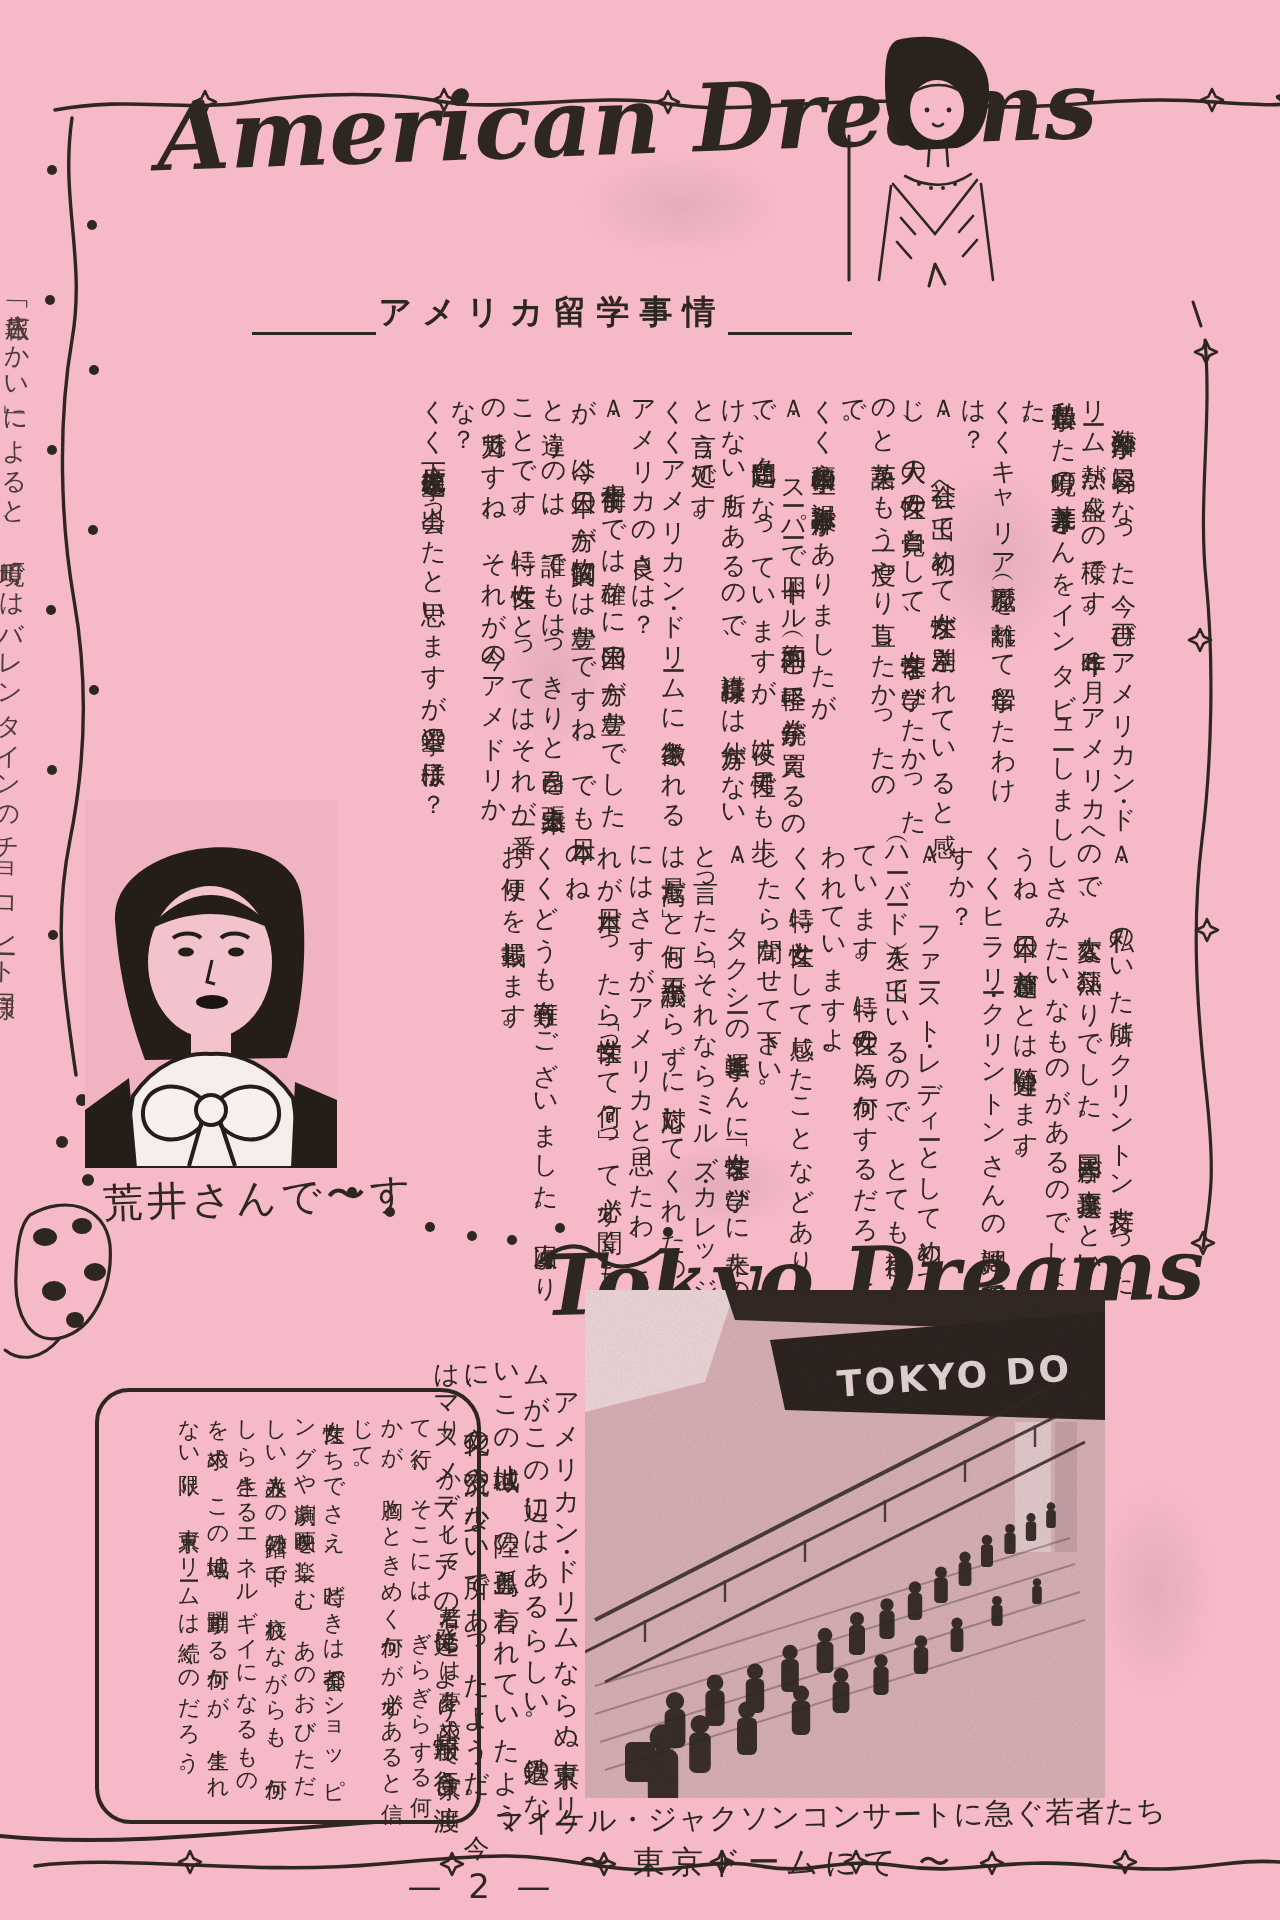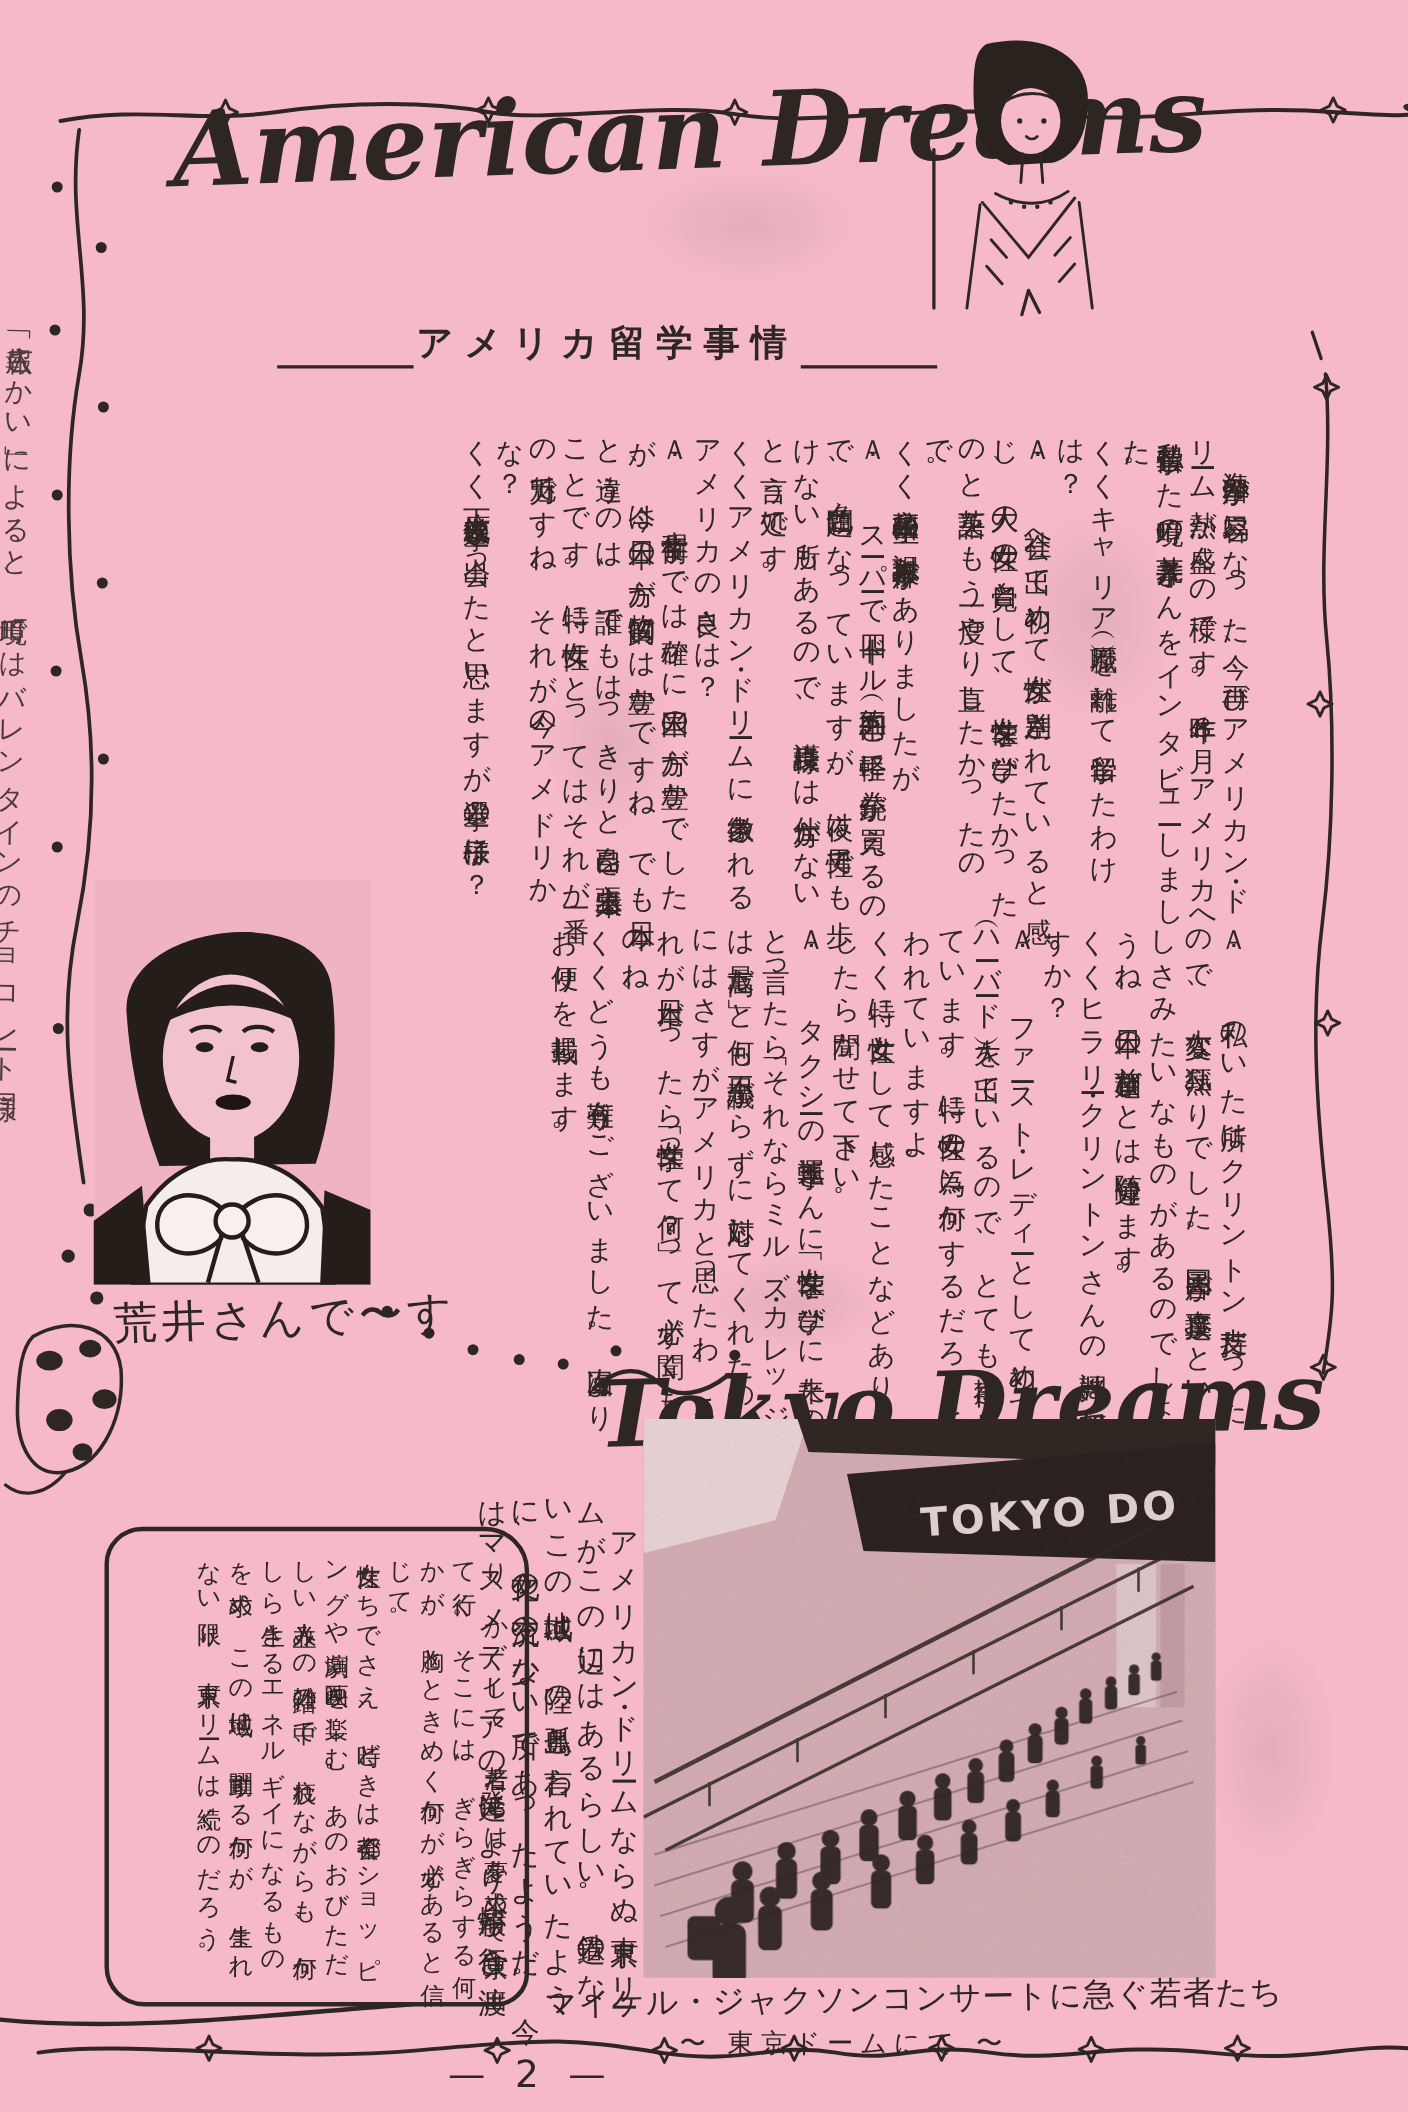--- a/index.html
+++ b/index.html
@@ -42,21 +42,21 @@
     left:542px;top:1228px;width:640px;
     font-family:"DejaVu Serif",serif;font-style:italic;font-weight:700;
     font-size:84px;transform:rotate(-1.5deg);white-space:nowrap;
   }
   
   .arai-caption{left:103px;top:1170px;width:340px;font-size:40px;
     transform:rotate(-2deg);letter-spacing:4px;white-space:nowrap;}
   .dome-caption-1{left:495px;top:1798px;width:545px;text-align:center;
     font-size:29px;transform:rotate(-1deg);letter-spacing:1px;white-space:nowrap;}
   .dome-caption-2{left:495px;top:1841px;width:545px;text-align:center;
-    font-size:24px;letter-spacing:6px;}
+    font-size:32px;letter-spacing:6px;}
   .page-number{left:388px;top:1866px;width:190px;text-align:center;
     font-size:34px;letter-spacing:8px;}
   
   .tokyo-box{
     left:95px;top:1388px;width:378px;height:428px;
     border:4px solid var(--ink);
     border-radius:34px 40px 30px 36px;
   }
   .tokyo-box-text{
     position:absolute;top:12px;right:12px;bottom:12px;left:10px;

